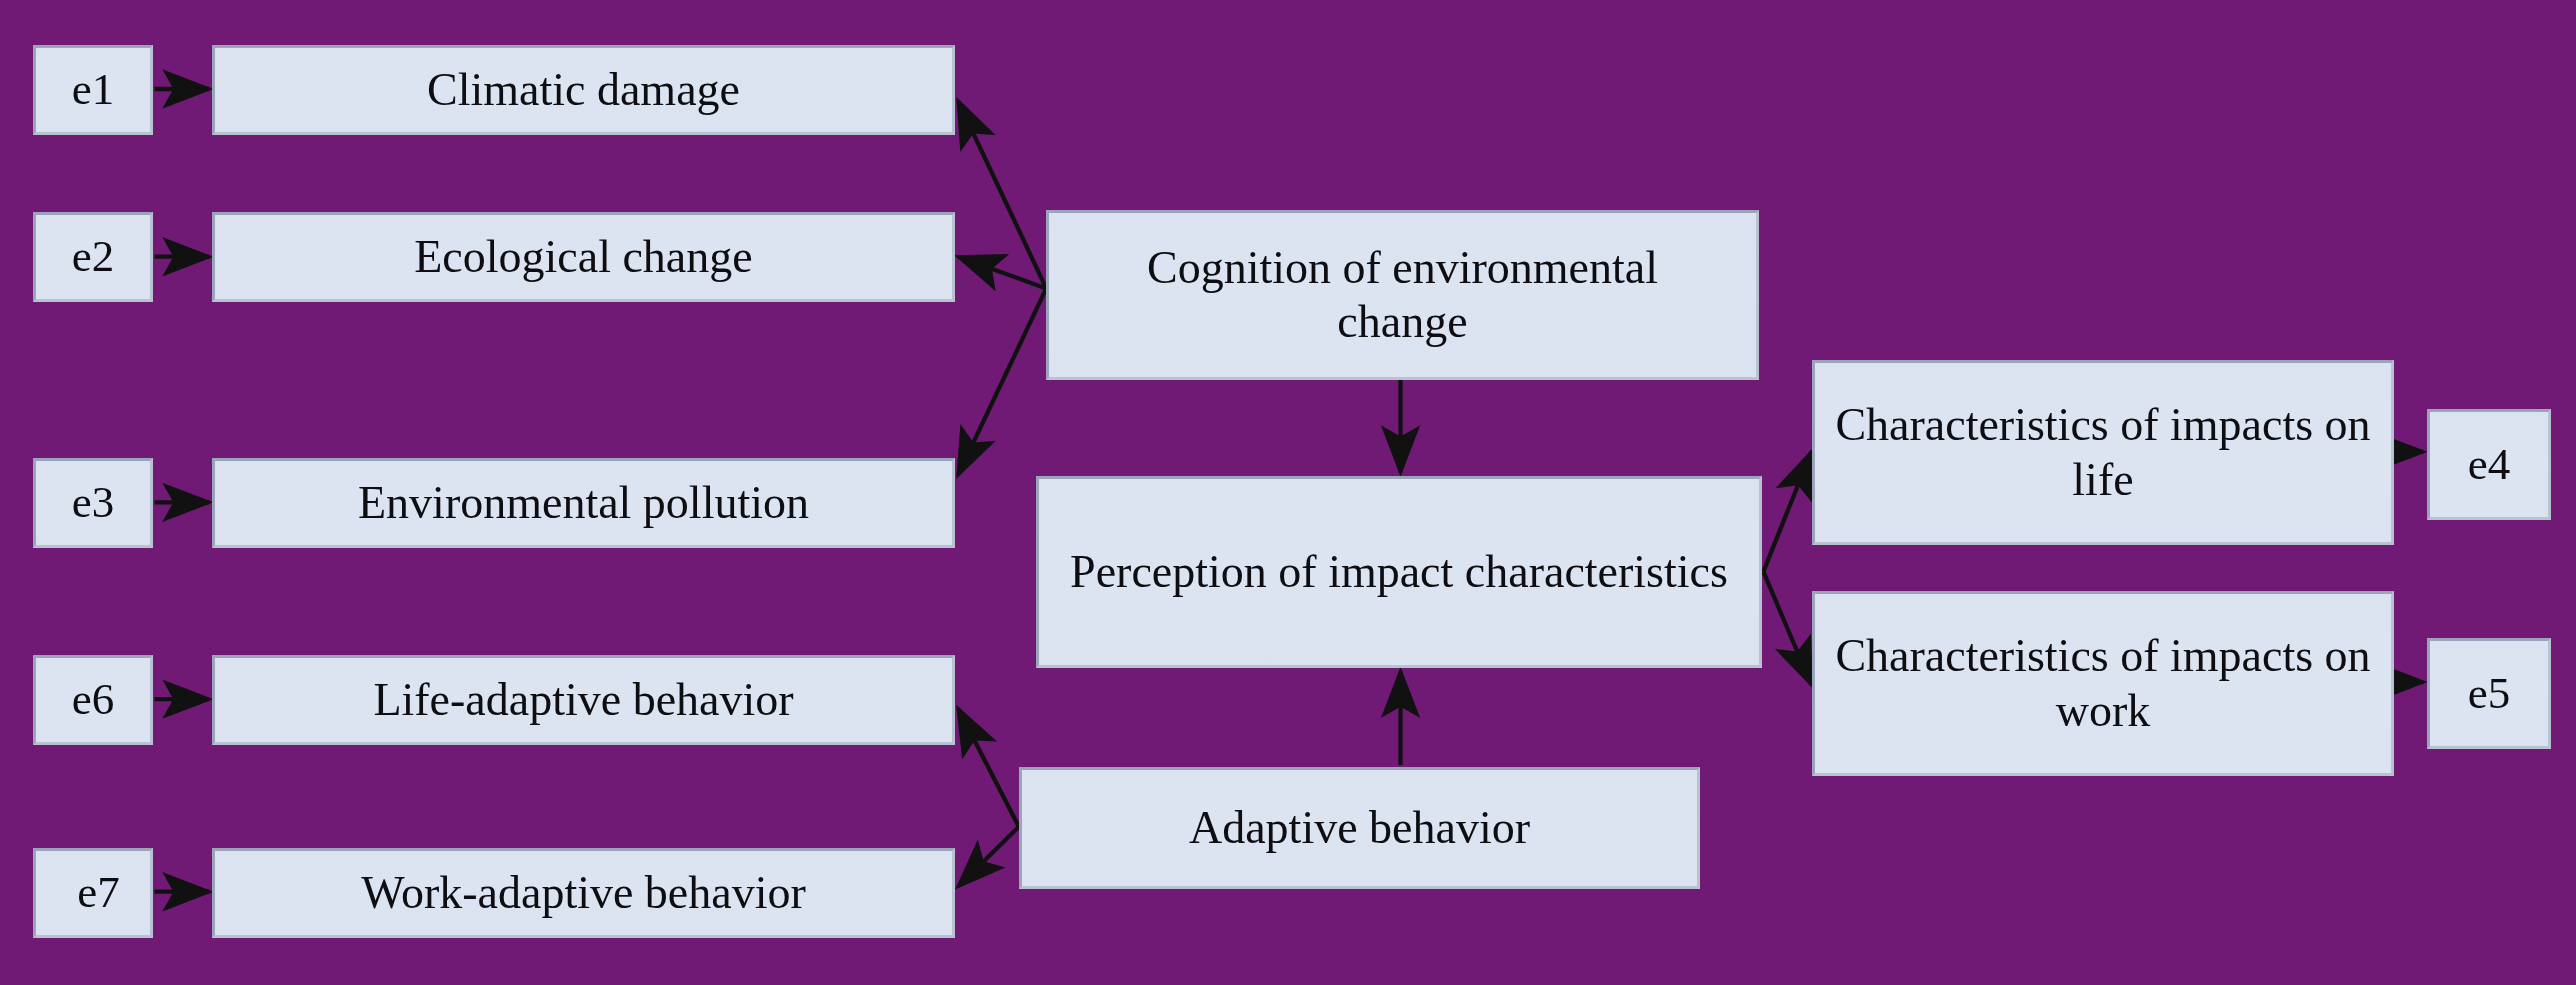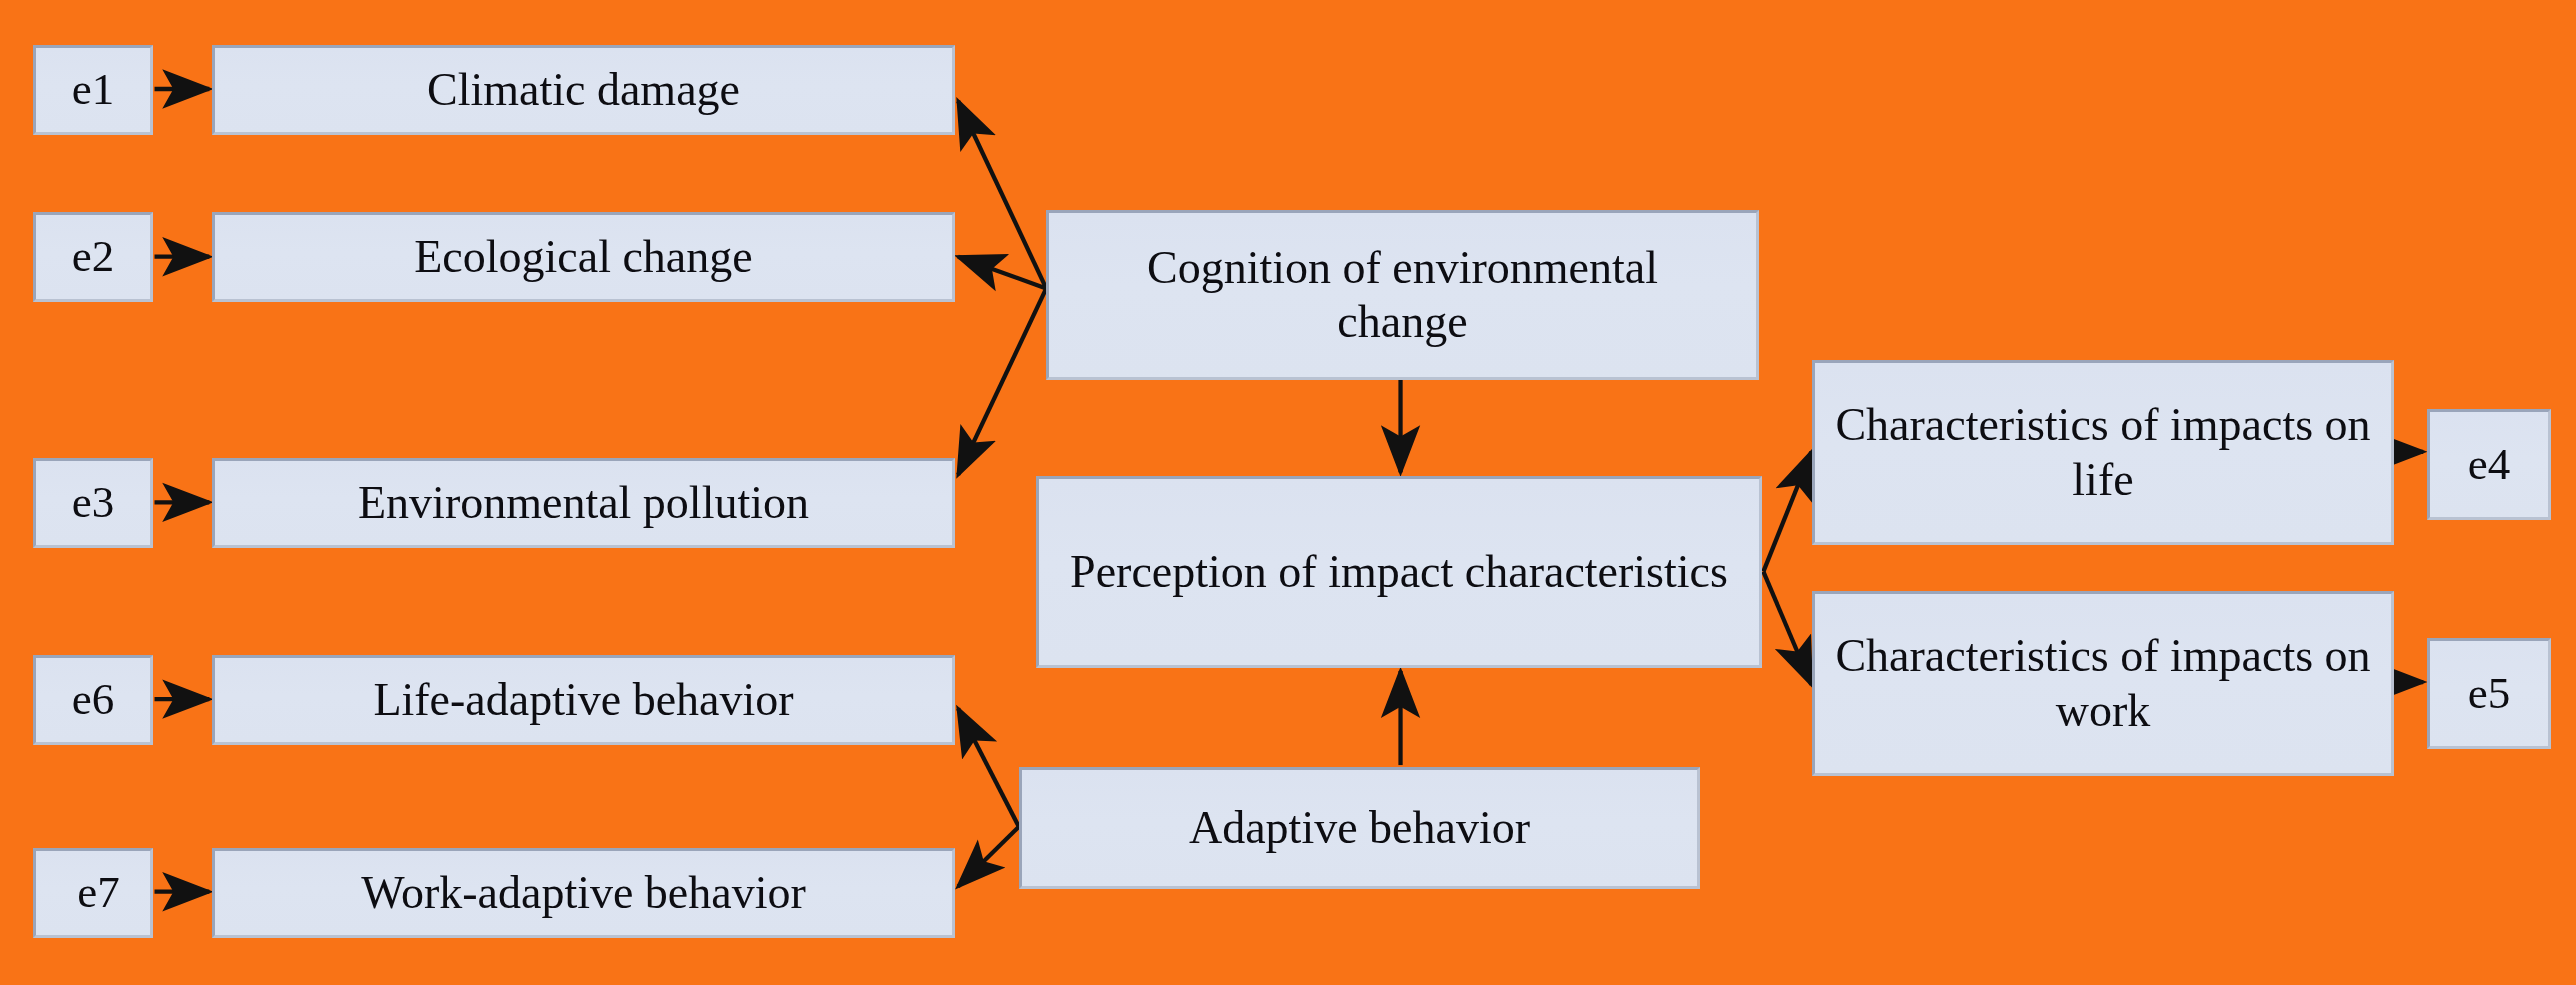--- a/index.html
+++ b/index.html
@@ -1,18 +1,18 @@
 <!DOCTYPE html>
 <html style="font-size:13.7px"><head>
 <meta charset="utf-8">
 <style>
   html,body{margin:0;padding:0;background:#ffffff;}
   body{width:2576px;height:985px;overflow:hidden;
        font-family:"Liberation Serif","DejaVu Serif",serif;}
-  #stage{position:relative;width:2576px;height:985px;background:#f97316;}
+  #stage{position:relative;width:2576px;height:985px;background:#701a75;}
   svg#wires{position:absolute;left:0;top:0;width:2576px;height:985px;pointer-events:none;}
   .box{position:absolute;box-sizing:border-box;
        background:linear-gradient(180deg,#dbe2f0 0%,#dde4f1 45%,#dce3f0 100%);
        border-top:3.4px solid #9aa5ba;
        border-left:3.4px solid #9aa5ba;
        border-right:3.4px solid #b9c2d2;
        border-bottom:3.4px solid #b9c2d2;
        display:flex;align-items:center;justify-content:center;
        text-align:center;color:#0d0d12;line-height:1.18;}
   .box.small{font-size:45px;}

